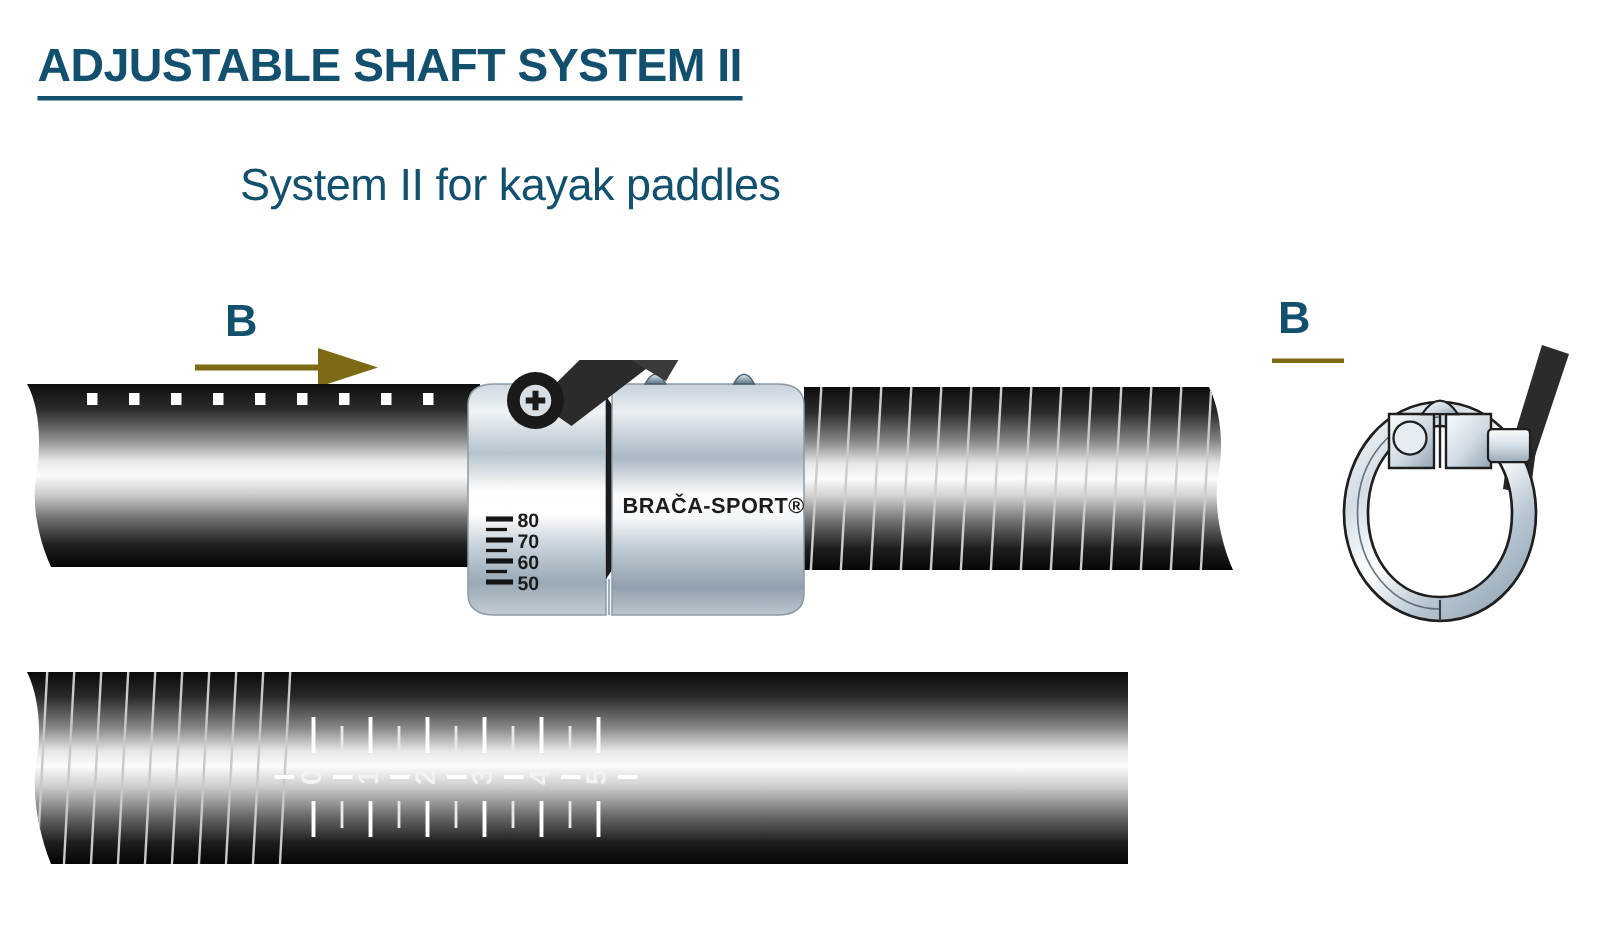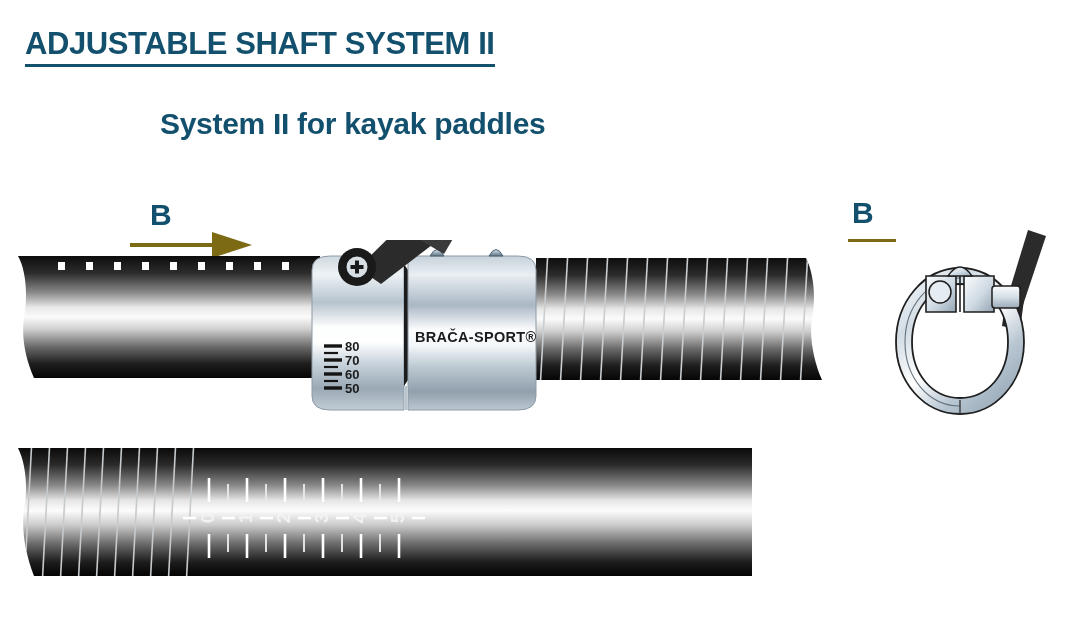--- a/index.html
+++ b/index.html
@@ -33,21 +33,21 @@
     white-space: nowrap;
     border-bottom: 3px solid #12506e;
     padding-bottom: 3px;
     line-height: 1.05;
   }
   #sub-title {
     position: absolute;
     left: 160px;
     top: 108px;
     font-size: 30px;
-    font-weight: bold;
+    font-weight: normal;
     letter-spacing: -0.3px;
     color: #12506e;
     white-space: nowrap;
     line-height: 1.05;
   }
 
   
   #section-marker-left {
     position: absolute;
     left: 128px;

